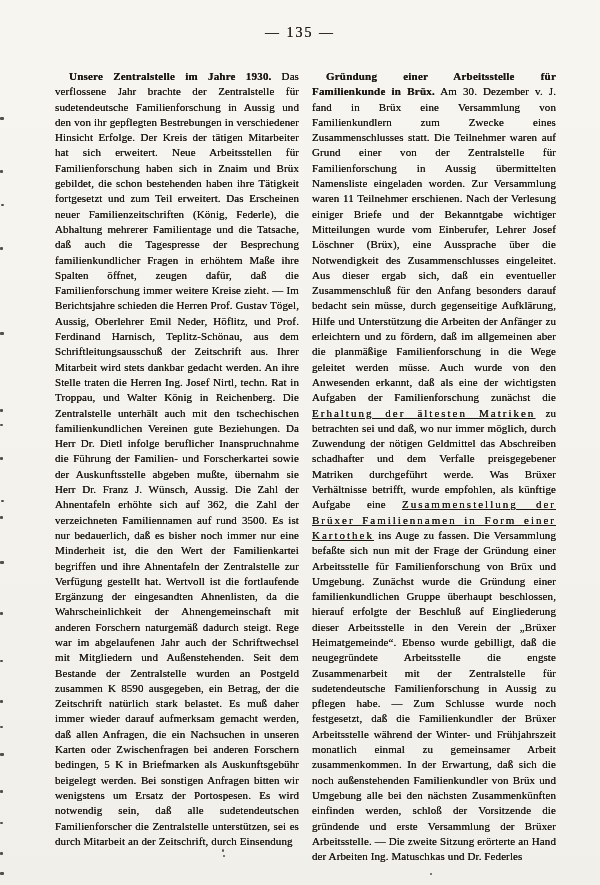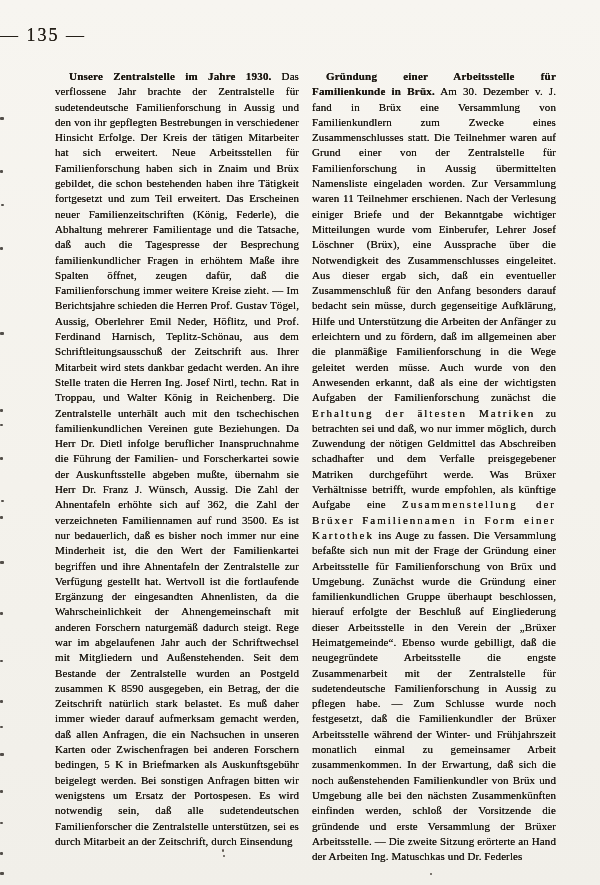--- a/index.html
+++ b/index.html
@@ -11,22 +11,22 @@
   .page {
     position: relative;
     width: 600px; height: 885px;
     background: linear-gradient(180deg, #f7f5f0 0%, #f4f2ec 55%, #f1efe9 100%);
     overflow: hidden;
     color: #181510;
   }
   .pagenum {
     position: absolute;
     top: 25px; left: 0; right: 0;
-    text-align: left;
-    font-size: 18px;
+    text-align: center;
+    font-size: 14px;
     letter-spacing: 2px;
     color: #241f18;
     text-shadow: 0 0 0.4px currentColor;
   }
   .columns {
     position: absolute;
     top: 61px; left: 55px;
     width: 501px;
     display: flex;
     gap: 13px;
@@ -38,21 +38,21 @@
     line-height: 15.3px;
     letter-spacing: 0.1px;
     color: #1c1812;
     text-shadow: 0 0 0.45px currentColor; 
     hyphens: auto;
     -webkit-hyphens: auto;
   }
   .para { margin: 0; }
   .para.indent { text-indent: 14px; margin-top: 8px; }
   .seg-bold { font-weight: bold; letter-spacing: 0.2px; }
-  .seg-spaced { letter-spacing: 2px; }
+  .seg-spaced { letter-spacing: 2px; text-decoration: underline; }
   
   .artifact {
     position: absolute;
     background: #2b2620;
     opacity: 0.8;
     border-radius: 1px;
   }
   .speck {
     position: absolute;
     background: #3a332a;

